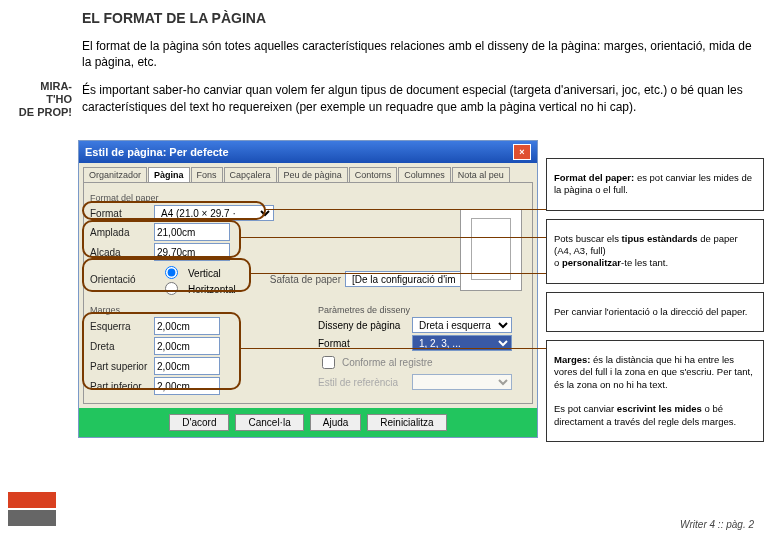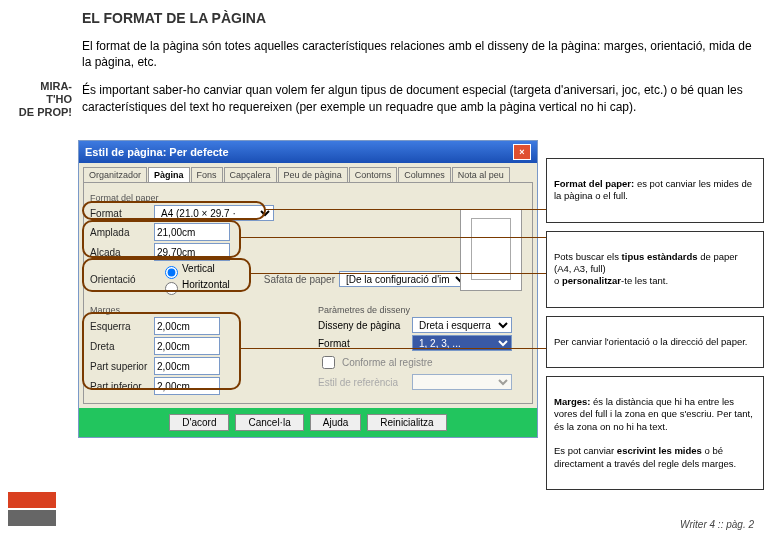--- a/index.html
+++ b/index.html
@@ -15,25 +15,25 @@
 .tabs{display:flex;gap:1px;padding:4px 4px 0;background:#ece9d8;font-size:9px}
 .tab{padding:2px 5px;border:1px solid #999;border-bottom:none;background:#ece9d8;color:#444}
 .tab.active{background:#fff;font-weight:bold;color:#000}
 .panel{border:1px solid #999;margin:0 4px 4px;padding:6px;background:#ece9d8}
 .row{display:flex;align-items:center;margin:2px 0;gap:4px}
 .lbl{width:60px;color:#222}
 .inp{border:1px solid #7a99c8;background:#fff;padding:1px 2px;font-size:10px;height:14px}
 .sel{border:1px solid #7a99c8;background:#fff;padding:1px 2px;font-size:10px;height:16px}
 .section-lbl{color:#555;font-size:9px;margin-top:4px}
 .ring{border:2px solid #7a3a00;border-radius:10px;position:absolute;pointer-events:none}
-.radio{display:flex;align-items:flex-start;gap:1px;margin-left:6px}
+.radio{display:flex;align-items:flex-end;gap:7px;margin-left:6px}
 .buttons{display:flex;gap:6px;justify-content:center;padding:6px;background:#22c55e}
 .btn{border:1px solid #888;background:#efefef;padding:2px 12px;font-size:10px}
 .callouts{position:absolute;left:546px;top:158px;width:218px}
-.callout{border:1px solid #333;padding:19px 7px;font-size:9.5px;line-height:1.3;margin-bottom:8px;background:#fff}
+.callout{border:1px solid #333;padding:13px 7px;font-size:9.5px;line-height:1.3;margin-bottom:8px;background:#fff}
 .line{position:absolute;height:1px;background:#7a3a00;pointer-events:none}
 .preview{border:1px solid #999;background:#fff;width:60px;height:80px;position:absolute;right:10px;top:26px}
 .preview .inner{border:1px solid #aaa;margin:8px 10px;height:60px}
 .footer-img{position:absolute;left:8px;bottom:8px;width:60px;height:40px}
 .footer-img .logo{width:48px;height:16px;background:#d94020;margin-bottom:2px}
 .footer-img .logo2{width:48px;height:16px;background:#666}
 .page-num{position:absolute;right:26px;bottom:10px;font-style:italic;font-size:10px;color:#444}
 .two-col{display:flex;gap:20px}
 .col{flex:1}
 </style>

